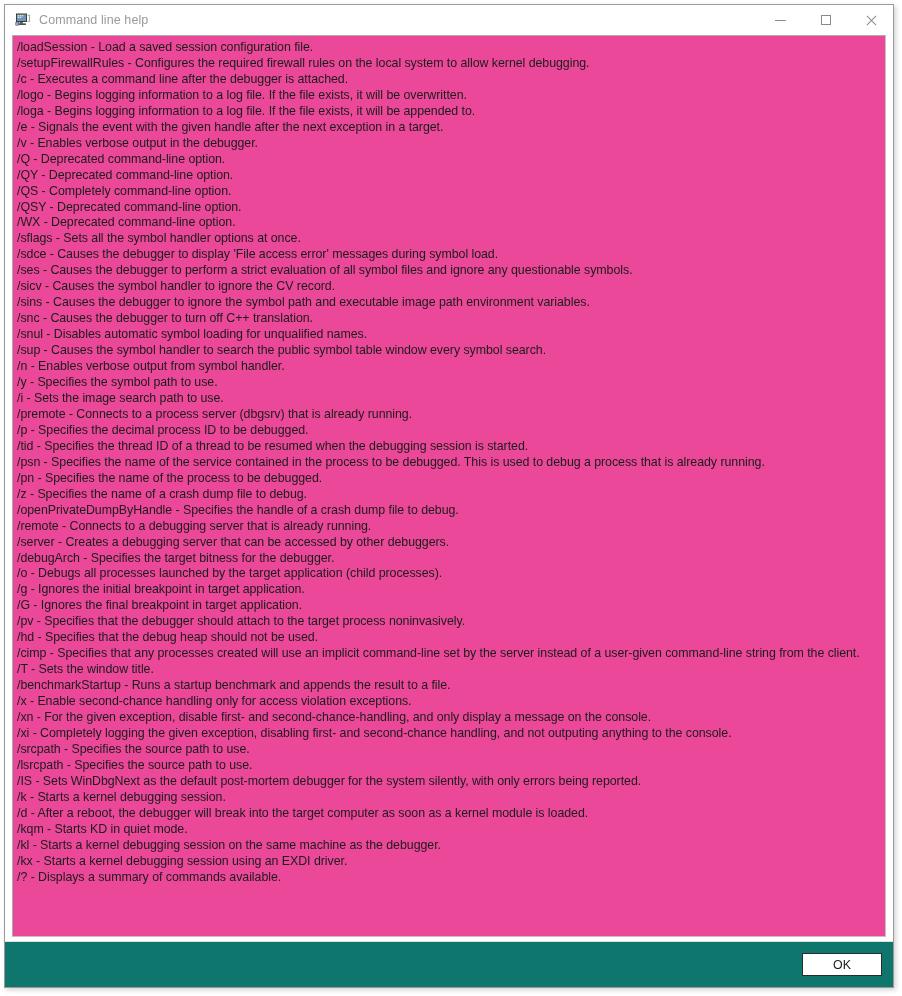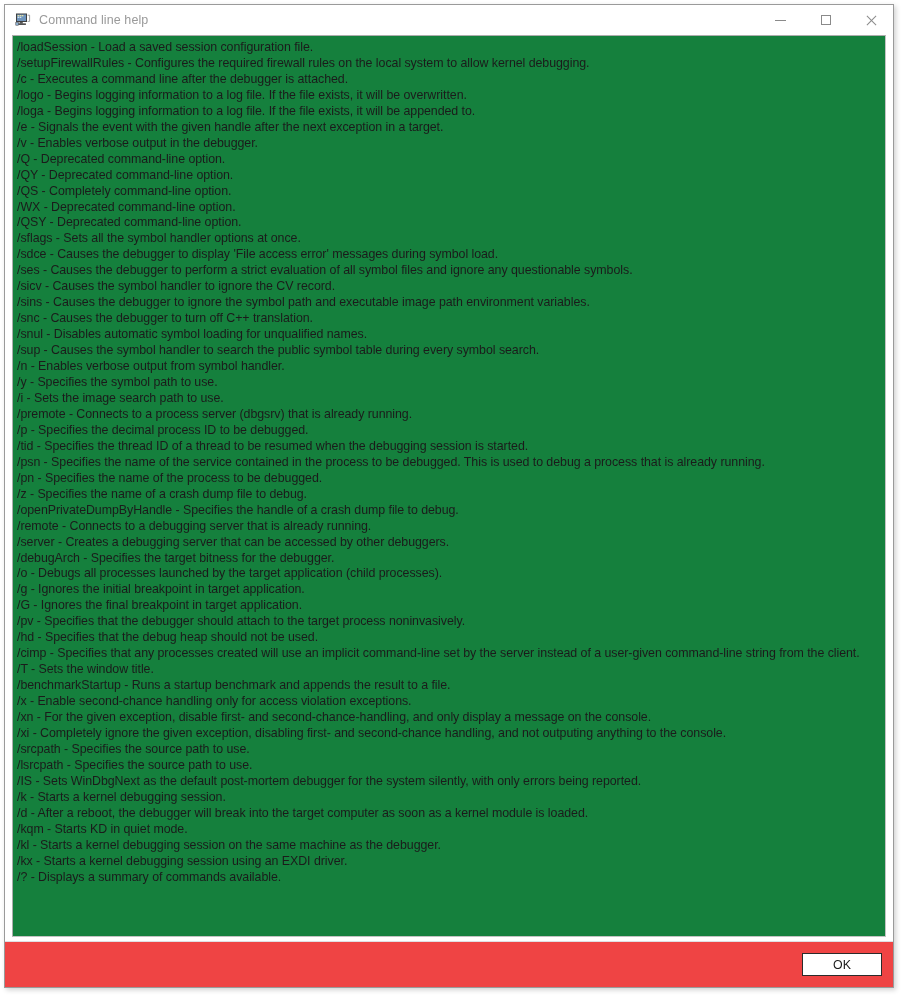--- a/index.html
+++ b/index.html
@@ -95,21 +95,21 @@
     background: #8a8a8a;
   }
   .glyph-close::before { transform: rotate(45deg); transform-origin: 50% 50%; }
   .glyph-close::after  { transform: rotate(-45deg); transform-origin: 50% 50%; }
 
   
   #content-panel {
     margin: 0 7px 0 7px;
     flex: 1;
     box-sizing: border-box;
-    background: #15803d;
+    background: #ec4899;
     border: 1px solid #adadad;
     border-right-color: #c3c3c3;
     border-bottom-color: #c3c3c3;
     overflow: hidden;
     padding: 4px 4px 2px 4px;
   }
   #help-list {
     list-style: none;
     margin: 0;
     padding: 0;
@@ -119,21 +119,21 @@
     line-height: 15.95px;
     color: #1b1b1b;
     white-space: nowrap;
     letter-spacing: -0.05px;
   }
 
   
   #footer {
     height: 46px;
     min-height: 46px;
-    background: #ef4444;
+    background: #0f766e;
     border-top: 1px solid #dfdfe3;
     display: flex;
     align-items: center;
     justify-content: flex-end;
     padding-right: 11px;
     box-sizing: border-box;
     margin-top: 4px;
   }
   #ok-button {
     width: 80px;
@@ -192,30 +192,30 @@
         <li>/loadSession - Load a saved session configuration file.</li>
         <li>/setupFirewallRules - Configures the required firewall rules on the local system to allow kernel debugging.</li>
         <li>/c - Executes a command line after the debugger is attached.</li>
         <li>/logo - Begins logging information to a log file. If the file exists, it will be overwritten.</li>
         <li>/loga - Begins logging information to a log file. If the file exists, it will be appended to.</li>
         <li>/e - Signals the event with the given handle after the next exception in a target.</li>
         <li>/v - Enables verbose output in the debugger.</li>
         <li>/Q - Deprecated command-line option.</li>
         <li>/QY - Deprecated command-line option.</li>
         <li>/QS - Completely command-line option.</li>
+        <li>/QSY - Deprecated command-line option.</li>
         <li>/WX - Deprecated command-line option.</li>
-        <li>/QSY - Deprecated command-line option.</li>
         <li>/sflags - Sets all the symbol handler options at once.</li>
         <li>/sdce - Causes the debugger to display 'File access error' messages during symbol load.</li>
         <li>/ses - Causes the debugger to perform a strict evaluation of all symbol files and ignore any questionable symbols.</li>
         <li>/sicv - Causes the symbol handler to ignore the CV record.</li>
         <li>/sins - Causes the debugger to ignore the symbol path and executable image path environment variables.</li>
         <li>/snc - Causes the debugger to turn off C++ translation.</li>
         <li>/snul - Disables automatic symbol loading for unqualified names.</li>
-        <li>/sup - Causes the symbol handler to search the public symbol table during every symbol search.</li>
+        <li>/sup - Causes the symbol handler to search the public symbol table window every symbol search.</li>
         <li>/n - Enables verbose output from symbol handler.</li>
         <li>/y - Specifies the symbol path to use.</li>
         <li>/i - Sets the image search path to use.</li>
         <li>/premote - Connects to a process server (dbgsrv) that is already running.</li>
         <li>/p - Specifies the decimal process ID to be debugged.</li>
         <li>/tid - Specifies the thread ID of a thread to be resumed when the debugging session is started.</li>
         <li>/psn - Specifies the name of the service contained in the process to be debugged. This is used to debug a process that is already running.</li>
         <li>/pn - Specifies the name of the process to be debugged.</li>
         <li>/z - Specifies the name of a crash dump file to debug.</li>
         <li>/openPrivateDumpByHandle - Specifies the handle of a crash dump file to debug.</li>
@@ -225,21 +225,21 @@
         <li>/o - Debugs all processes launched by the target application (child processes).</li>
         <li>/g - Ignores the initial breakpoint in target application.</li>
         <li>/G - Ignores the final breakpoint in target application.</li>
         <li>/pv - Specifies that the debugger should attach to the target process noninvasively.</li>
         <li>/hd - Specifies that the debug heap should not be used.</li>
         <li>/cimp - Specifies that any processes created will use an implicit command-line set by the server instead of a user-given command-line string from the client.</li>
         <li>/T - Sets the window title.</li>
         <li>/benchmarkStartup - Runs a startup benchmark and appends the result to a file.</li>
         <li>/x - Enable second-chance handling only for access violation exceptions.</li>
         <li>/xn - For the given exception, disable first- and second-chance-handling, and only display a message on the console.</li>
-        <li>/xi - Completely ignore the given exception, disabling first- and second-chance handling, and not outputing anything to the console.</li>
+        <li>/xi - Completely logging the given exception, disabling first- and second-chance handling, and not outputing anything to the console.</li>
         <li>/srcpath - Specifies the source path to use.</li>
         <li>/lsrcpath - Specifies the source path to use.</li>
         <li>/IS - Sets WinDbgNext as the default post-mortem debugger for the system silently, with only errors being reported.</li>
         <li>/k - Starts a kernel debugging session.</li>
         <li>/d - After a reboot, the debugger will break into the target computer as soon as a kernel module is loaded.</li>
         <li>/kqm - Starts KD in quiet mode.</li>
         <li>/kl - Starts a kernel debugging session on the same machine as the debugger.</li>
         <li>/kx - Starts a kernel debugging session using an EXDI driver.</li>
         <li>/? - Displays a summary of commands available.</li>
       </ul>

